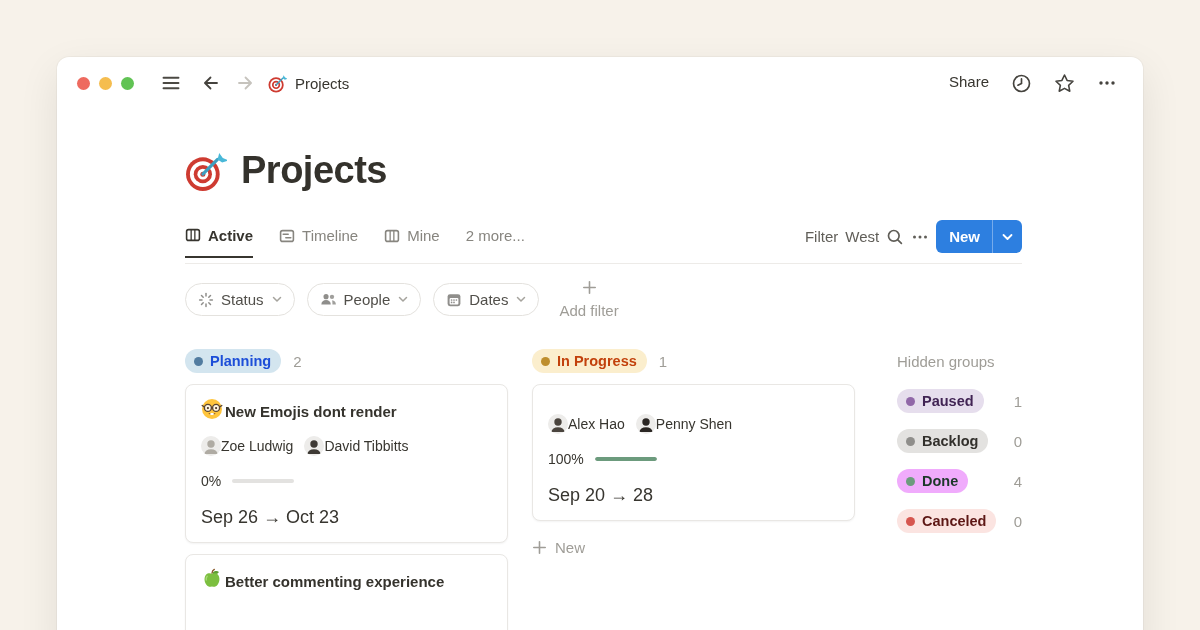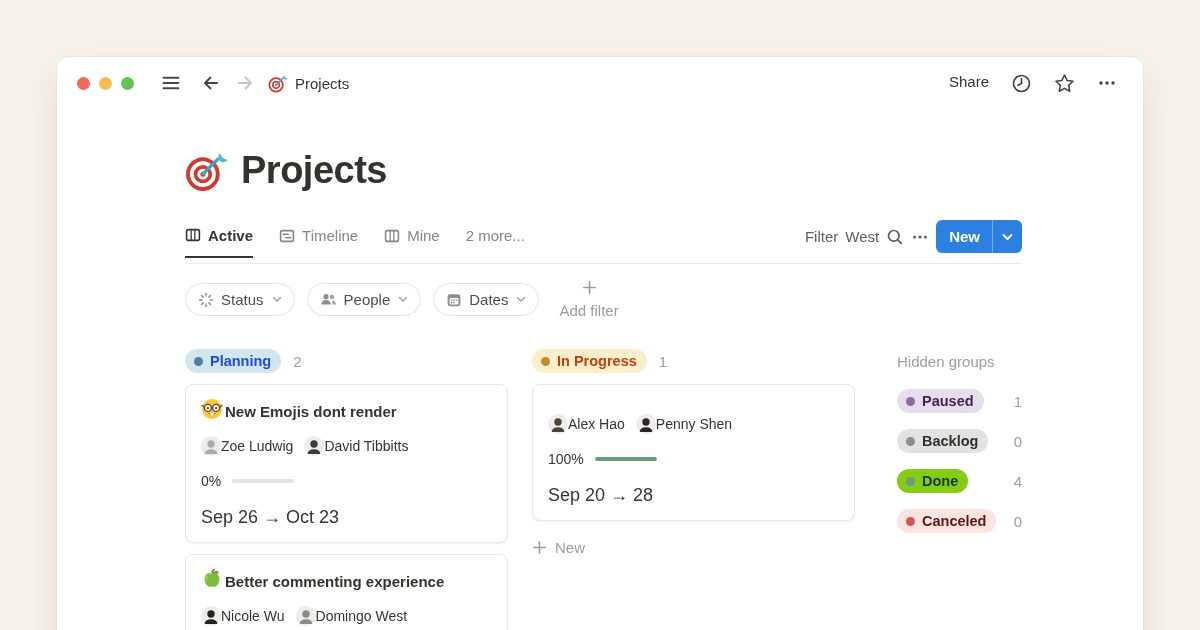--- a/index.html
+++ b/index.html
@@ -368,42 +368,20 @@
             <span>
               <svg width="22" height="22" viewBox="0 0 22 22">
                   <path d="M11 5.2c.1-1.8.9-3 2.3-3.8" stroke="#8A5A2B" stroke-width="1.4" fill="none" stroke-linecap="round"></path>
                   <path d="M11.8 4.6c2.2-2 4.7-1.8 6.1-.5-1 1.9-3.4 2.7-6.1 1.9z" fill="#5E9E31"></path>
                   <path d="M11 6c-1.6-1-4.4-1-6 .8-2.1 2.4-1.9 7 .4 9.9 1.6 2 3.5 2.6 5.5 1.7h.2c2 .9 3.9.3 5.5-1.7 2.3-2.9 2.5-7.5.4-9.9-1.6-1.8-4.4-1.8-6 -.8z" fill="#7CBF3F"></path>
                   <path d="M6.2 8.2c-.9 1-1.2 2.5-.9 3.8" stroke="#A8D978" stroke-width="1.3" fill="none" stroke-linecap="round"></path>
                 </svg>
             </span>
             <span class="card-title">Better commenting experience</span>
           </div>
-          <div class="people-row">
-            <span class="person">
-              <span class="avatar" style="color: rgb(37, 34, 31);">
-                <svg width="20" height="20" viewBox="0 0 20 20">
-                    <circle cx="10" cy="10" r="10" fill="#EDECEA"></circle>
-                    <circle cx="10" cy="8" r="3.7" fill="currentColor"></circle>
-                    <path d="M3.3 18a6.8 5.8 0 0 1 13.4 0z" fill="currentColor"></path>
-                  </svg>
-              </span>
-              <span class="person-name">Nicole Wu</span>
-            </span>
-            <span class="person">
-              <span class="avatar" style="color: rgb(142, 138, 132);">
-                <svg width="20" height="20" viewBox="0 0 20 20">
-                    <circle cx="10" cy="10" r="10" fill="#EDECEA"></circle>
-                    <circle cx="10" cy="8" r="3.7" fill="currentColor"></circle>
-                    <path d="M3.3 18a6.8 5.8 0 0 1 13.4 0z" fill="currentColor"></path>
-                  </svg>
-              </span>
-              <span class="person-name">Domingo West</span>
-            </span>
-          </div>
         </div>
       </div>
 
       <div>
         <div class="group-header">
           <span class="pill" style="background: rgb(251, 238, 205); color: #c2410c;">
             <span class="dot" style="background: rgb(190, 142, 45);"></span>
             <span>In Progress</span>
           </span>
           <span class="count">1</span>
@@ -465,21 +443,21 @@
 
         <div class="hidden-row">
           <span class="pill" style="background: rgb(227, 226, 224); color: rgb(50, 48, 44);">
             <span class="dot" style="background: rgb(143, 142, 139);"></span>
             <span>Backlog</span>
           </span>
           <span class="count">0</span>
         </div>
 
         <div class="hidden-row">
-          <span class="pill" style="background: #84cc16; color: rgb(28, 56, 41);">
+          <span class="pill" style="background: #f0abfc; color: rgb(28, 56, 41);">
             <span class="dot" style="background: rgb(108, 155, 125);"></span>
             <span>Done</span>
           </span>
           <span class="count">4</span>
         </div>
 
         <div class="hidden-row">
           <span class="pill" style="background: rgb(251, 228, 225); color: rgb(93, 23, 21);">
             <span class="dot" style="background: rgb(214, 86, 79);"></span>
             <span>Canceled</span>

